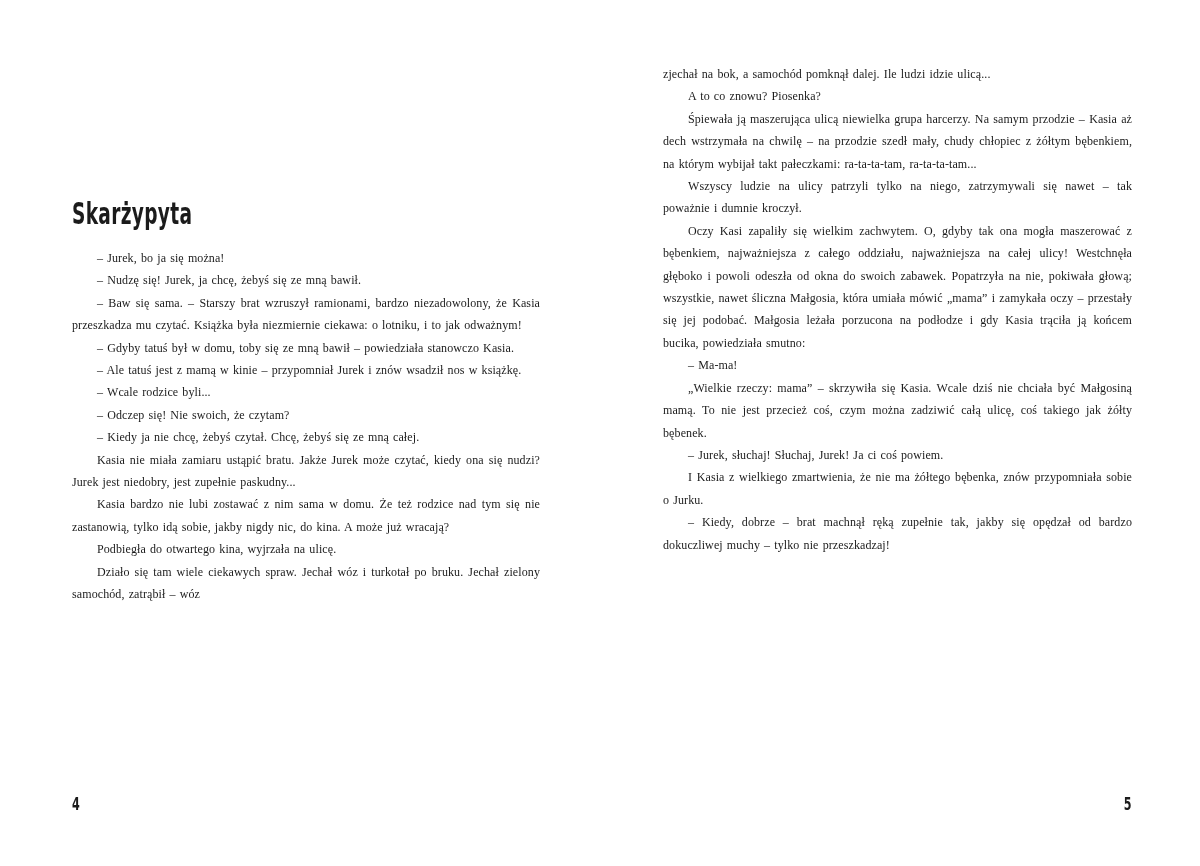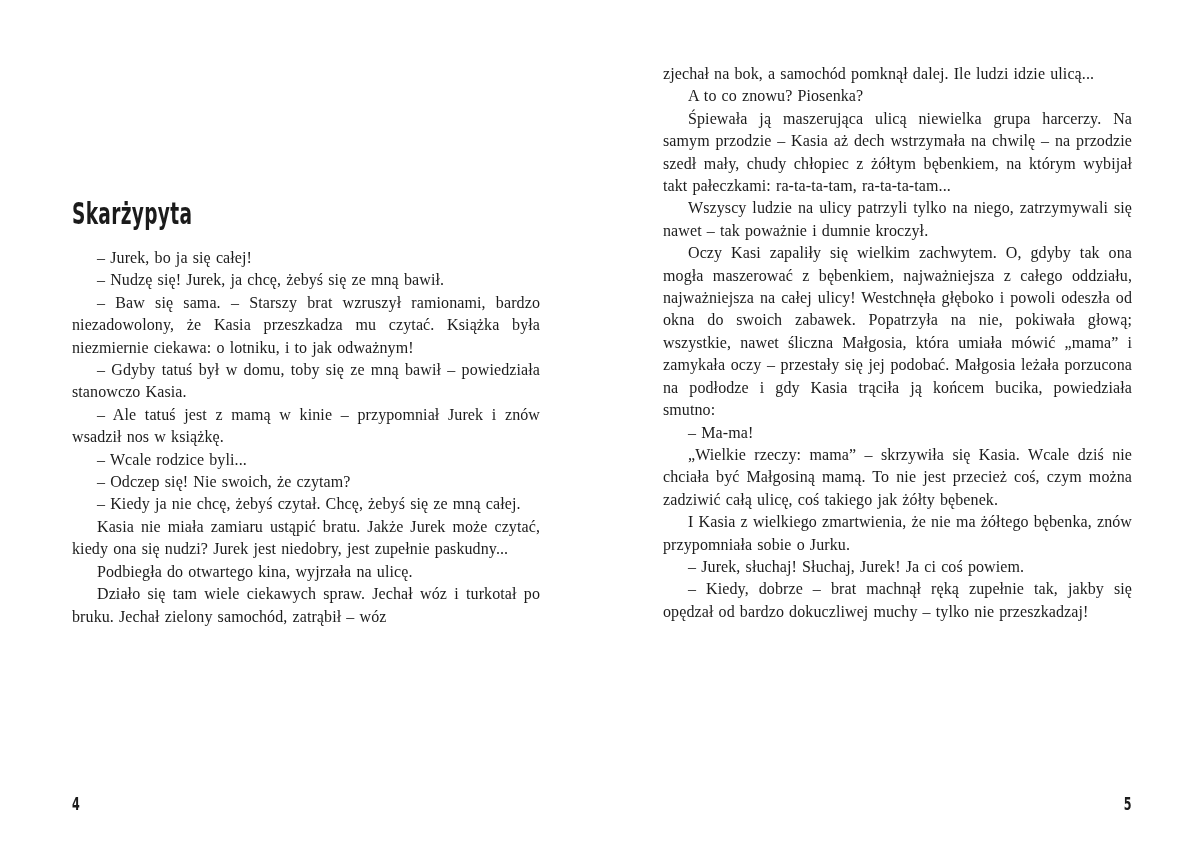--- a/index.html
+++ b/index.html
@@ -45,21 +45,21 @@
     position: absolute;
     left: 0;
     right: 0;
   }
   .body-text-left  { top: 247px; }
   .body-text-right { top: 63px; }
 
   p.para {
     margin: 0;
     padding: 0;
-    font-size: 16px;
+    font-size: 12px;
     line-height: 22.4px;
     text-align: justify;
     text-indent: 25px;
     letter-spacing: 0.1px;
     word-spacing: 1px;
   }
   p.para.no-indent { text-indent: 0; }
 
   .page-num {
     position: absolute;
@@ -74,46 +74,47 @@
 </style>
 </head>
 <body>
 
 <div class="spread" style="background: rgb(255, 255, 255); color: rgb(27, 27, 27);">
 
   <div class="page page-left">
     <h1 class="chapter-title">Skarżypyta</h1>
 
     <div class="body-text body-text-left">
-      <p class="para">– Jurek, bo ja się całej!</p>
+      <p class="para">– Jurek, bo ja się można!</p>
       <p class="para">– Nudzę się! Jurek, ja chcę, żebyś się ze mną bawił.</p>
       <p class="para">– Baw się sama. – Starszy brat wzruszył ramionami, bardzo niezadowolony, że Kasia przeszkadza mu czytać. Książka była niezmiernie ciekawa: o lotniku, i to jak odważnym!</p>
       <p class="para">– Gdyby tatuś był w domu, toby się ze mną bawił – powiedziała stanowczo Kasia.</p>
       <p class="para">– Ale tatuś jest z mamą w kinie – przypomniał Jurek i znów wsadził nos w książkę.</p>
       <p class="para">– Wcale rodzice byli...</p>
       <p class="para">– Odczep się! Nie swoich, że czytam?</p>
       <p class="para">– Kiedy ja nie chcę, żebyś czytał. Chcę, żebyś się ze mną całej.</p>
       <p class="para">Kasia nie miała zamiaru ustąpić bratu. Jakże Jurek może czytać, kiedy ona się nudzi? Jurek jest niedobry, jest zupełnie paskudny...</p>
+      <p class="para">Kasia bardzo nie lubi zostawać z nim sama w domu. Że też rodzice nad tym się nie zastanowią, tylko idą sobie, jakby nigdy nic, do kina. A może już wracają?</p>
       <p class="para">Podbiegła do otwartego kina, wyjrzała na ulicę.</p>
       <p class="para">Działo się tam wiele ciekawych spraw. Jechał wóz i turkotał po bruku. Jechał zielony samochód, zatrąbił – wóz</p>
     </div>
 
     <div class="page-num page-num-left">4</div>
   </div>
 
   <div class="page page-right">
     <div class="body-text body-text-right">
       <p class="para no-indent">zjechał na bok, a samochód pomknął dalej. Ile ludzi idzie ulicą...</p>
       <p class="para">A to co znowu? Piosenka?</p>
       <p class="para">Śpiewała ją maszerująca ulicą niewielka grupa harcerzy. Na samym przodzie – Kasia aż dech wstrzymała na chwilę – na przodzie szedł mały, chudy chłopiec z żółtym bębenkiem, na którym wybijał takt pałeczkami: ra-ta-ta-tam, ra-ta-ta-tam...</p>
       <p class="para">Wszyscy ludzie na ulicy patrzyli tylko na niego, zatrzymywali się nawet – tak poważnie i dumnie kroczył.</p>
       <p class="para">Oczy Kasi zapaliły się wielkim zachwytem. O, gdyby tak ona mogła maszerować z bębenkiem, najważniejsza z całego oddziału, najważniejsza na całej ulicy! Westchnęła głęboko i powoli odeszła od okna do swoich zabawek. Popatrzyła na nie, pokiwała głową; wszystkie, nawet śliczna Małgosia, która umiała mówić „mama” i zamykała oczy – przestały się jej podobać. Małgosia leżała porzucona na podłodze i gdy Kasia trąciła ją końcem bucika, powiedziała smutno:</p>
       <p class="para">– Ma-ma!</p>
       <p class="para">„Wielkie rzeczy: mama” – skrzywiła się Kasia. Wcale dziś nie chciała być Małgosiną mamą. To nie jest przecież coś, czym można zadziwić całą ulicę, coś takiego jak żółty bębenek.</p>
+      <p class="para">– Jurek, słuchaj! Słuchaj, Jurek! Ja ci coś powiem.</p>
       <p class="para">I Kasia z wielkiego zmartwienia, że nie ma żółtego bębenka, znów przypomniała sobie o Jurku.</p>
-      <p class="para">– Jurek, słuchaj! Słuchaj, Jurek! Ja ci coś powiem.</p>
       <p class="para">– Kiedy, dobrze – brat machnął ręką zupełnie tak, jakby się opędzał od bardzo dokuczliwej muchy – tylko nie przeszkadzaj!</p>
     </div>
 
     <div class="page-num page-num-right">5</div>
   </div>
 
 </div>
 
 </body></html>

